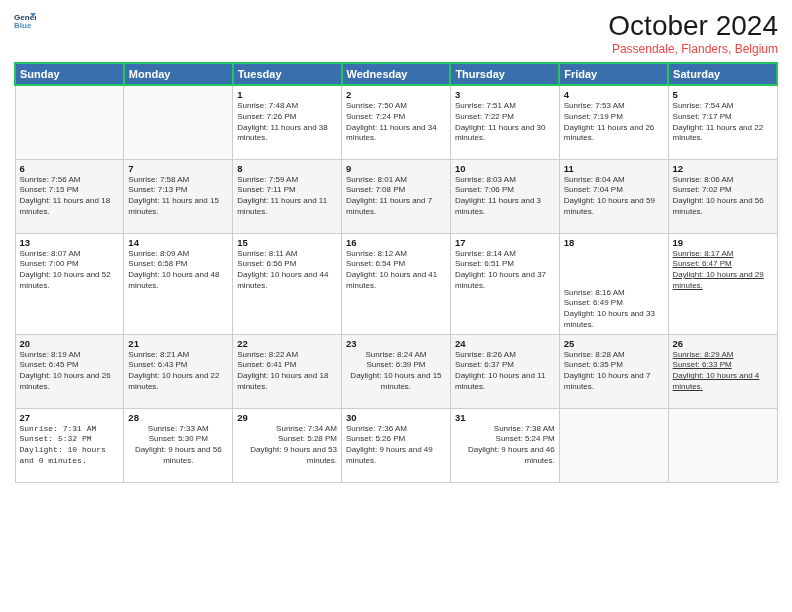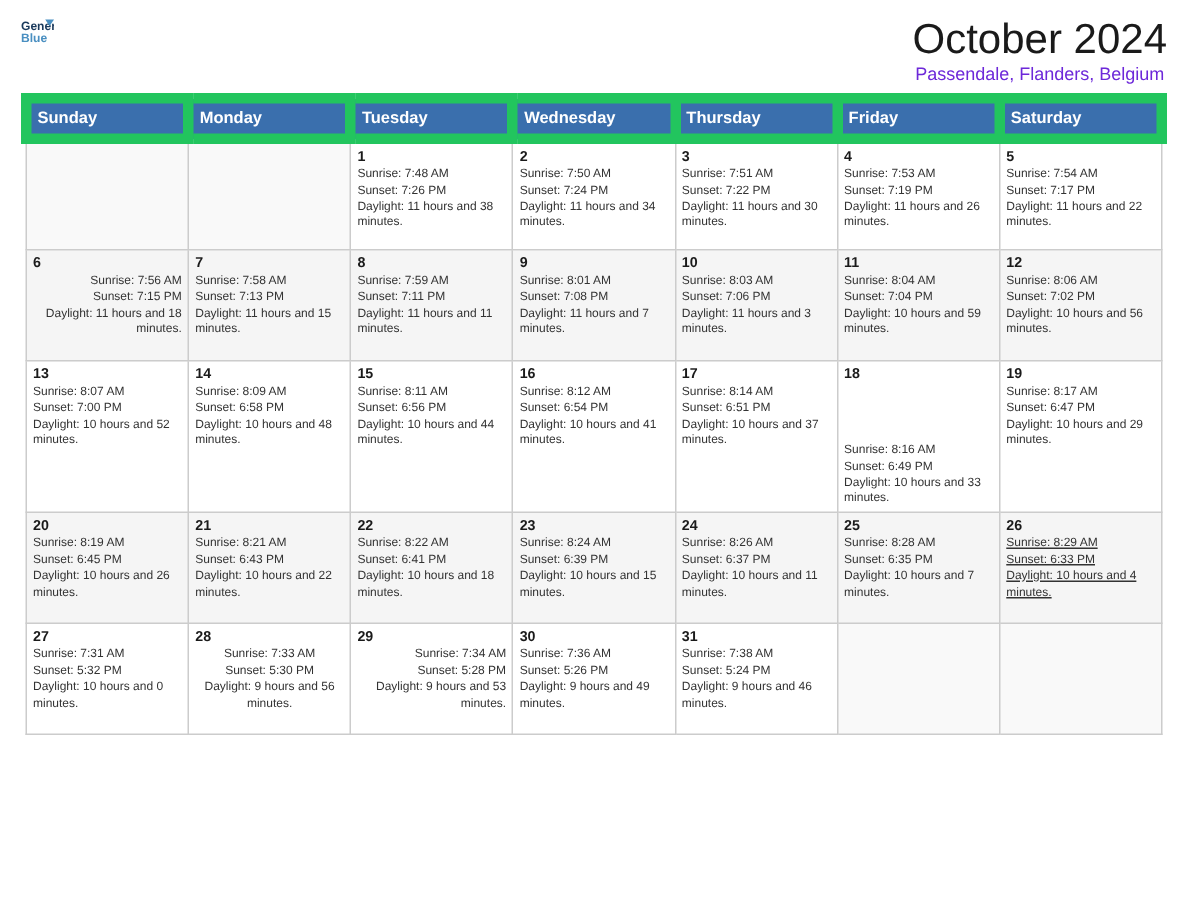--- a/index.html
+++ b/index.html
@@ -25,44 +25,44 @@
     .logo {
       display: flex;
       align-items: center;
       gap: 2px;
     }
     .logo-icon {
       width: 22px;
       height: 22px;
     }
     .title-block {
-      text-align: center;
+      text-align: right;
     }
     .month-title {
       font-size: 28px;
       font-weight: normal;
       color: #1a1a1a;
     }
     .location {
       font-size: 12px;
-      color: #6d28d9;
+      color: #ef4444;
     }
     table {
       width: 100%;
       border-collapse: collapse;
       table-layout: fixed;
     }
     thead tr th {
       background-color: #3a6fad;
       color: #fff;
       font-size: 11px;
       font-weight: bold;
       padding: 4px 4px;
       text-align: left;
-      border: 7px solid #22c55e;
+      border: 2px solid #22c55e;
     }
     tbody tr td {
       border: 1px solid #ccc;
       vertical-align: top;
       padding: 3px 4px;
       font-size: 8.5px;
       color: #222;
       height: 74px;
     }
     tbody tr:nth-child(even) td {
@@ -148,21 +148,21 @@
           <td>
             <span class="day-num">5</span>
             <div class="day-info" style="white-space: pre-line;">Sunrise: 7:54 AM
 Sunset: 7:17 PM
 Daylight: 11 hours and 22 minutes.</div>
           </td>
         </tr>
         <tr>
           <td>
             <span class="day-num">6</span>
-            <div class="day-info" style="white-space: pre-line; text-align: right;">Sunrise: 7:56 AM
+            <div class="day-info" style="white-space: pre-line;">Sunrise: 7:56 AM
 Sunset: 7:15 PM
 Daylight: 11 hours and 18 minutes.</div>
           </td>
           <td>
             <span class="day-num">7</span>
             <div class="day-info" style="white-space: pre-line;">Sunrise: 7:58 AM
 Sunset: 7:13 PM
 Daylight: 11 hours and 15 minutes.</div>
           </td>
           <td>
@@ -228,21 +228,21 @@
 Daylight: 10 hours and 37 minutes.</div>
           </td>
           <td>
             <span class="day-num">18</span>
             <div class="day-info" style="white-space: pre-line; margin-top: 40px;">Sunrise: 8:16 AM
 Sunset: 6:49 PM
 Daylight: 10 hours and 33 minutes.</div>
           </td>
           <td>
             <span class="day-num">19</span>
-            <div class="day-info" style="white-space: pre-line;">Sunrise: 8:17 AM
+            <div class="day-info" style="white-space: pre-line; text-decoration: underline;">Sunrise: 8:17 AM
 Sunset: 6:47 PM
 Daylight: 10 hours and 29 minutes.</div>
           </td>
         </tr>
         <tr>
           <td>
             <span class="day-num">20</span>
             <div class="day-info" style="white-space: pre-line;">Sunrise: 8:19 AM
 Sunset: 6:45 PM
 Daylight: 10 hours and 26 minutes.</div>
@@ -254,21 +254,21 @@
 Daylight: 10 hours and 22 minutes.</div>
           </td>
           <td>
             <span class="day-num">22</span>
             <div class="day-info" style="white-space: pre-line;">Sunrise: 8:22 AM
 Sunset: 6:41 PM
 Daylight: 10 hours and 18 minutes.</div>
           </td>
           <td>
             <span class="day-num">23</span>
-            <div class="day-info" style="white-space: pre-line;">Sunrise: 8:24 AM
+            <div class="day-info" style="white-space: pre-line; text-align: center;">Sunrise: 8:24 AM
 Sunset: 6:39 PM
 Daylight: 10 hours and 15 minutes.</div>
           </td>
           <td>
             <span class="day-num">24</span>
             <div class="day-info" style="white-space: pre-line;">Sunrise: 8:26 AM
 Sunset: 6:37 PM
 Daylight: 10 hours and 11 minutes.</div>
           </td>
           <td>
@@ -280,21 +280,21 @@
           <td>
             <span class="day-num">26</span>
             <div class="day-info" style="white-space: pre-line; text-decoration: underline;">Sunrise: 8:29 AM
 Sunset: 6:33 PM
 Daylight: 10 hours and 4 minutes.</div>
           </td>
         </tr>
         <tr>
           <td>
             <span class="day-num">27</span>
-            <div class="day-info" style="white-space: pre-line;">Sunrise: 7:31 AM
+            <div class="day-info" style="white-space: pre-line; font-family: Liberation Mono, monospace;">Sunrise: 7:31 AM
 Sunset: 5:32 PM
 Daylight: 10 hours and 0 minutes.</div>
           </td>
           <td>
             <span class="day-num">28</span>
             <div class="day-info" style="white-space: pre-line; text-align: center;">Sunrise: 7:33 AM
 Sunset: 5:30 PM
 Daylight: 9 hours and 56 minutes.</div>
           </td>
           <td>
@@ -304,21 +304,21 @@
 Daylight: 9 hours and 53 minutes.</div>
           </td>
           <td>
             <span class="day-num">30</span>
             <div class="day-info" style="white-space: pre-line;">Sunrise: 7:36 AM
 Sunset: 5:26 PM
 Daylight: 9 hours and 49 minutes.</div>
           </td>
           <td>
             <span class="day-num">31</span>
-            <div class="day-info" style="white-space: pre-line;">Sunrise: 7:38 AM
+            <div class="day-info" style="white-space: pre-line; text-align: right;">Sunrise: 7:38 AM
 Sunset: 5:24 PM
 Daylight: 9 hours and 46 minutes.</div>
           </td>
           <td class="empty-cell"></td>
           <td class="empty-cell"></td>
         </tr>
       </tbody>
   </table>
 </div>
 

